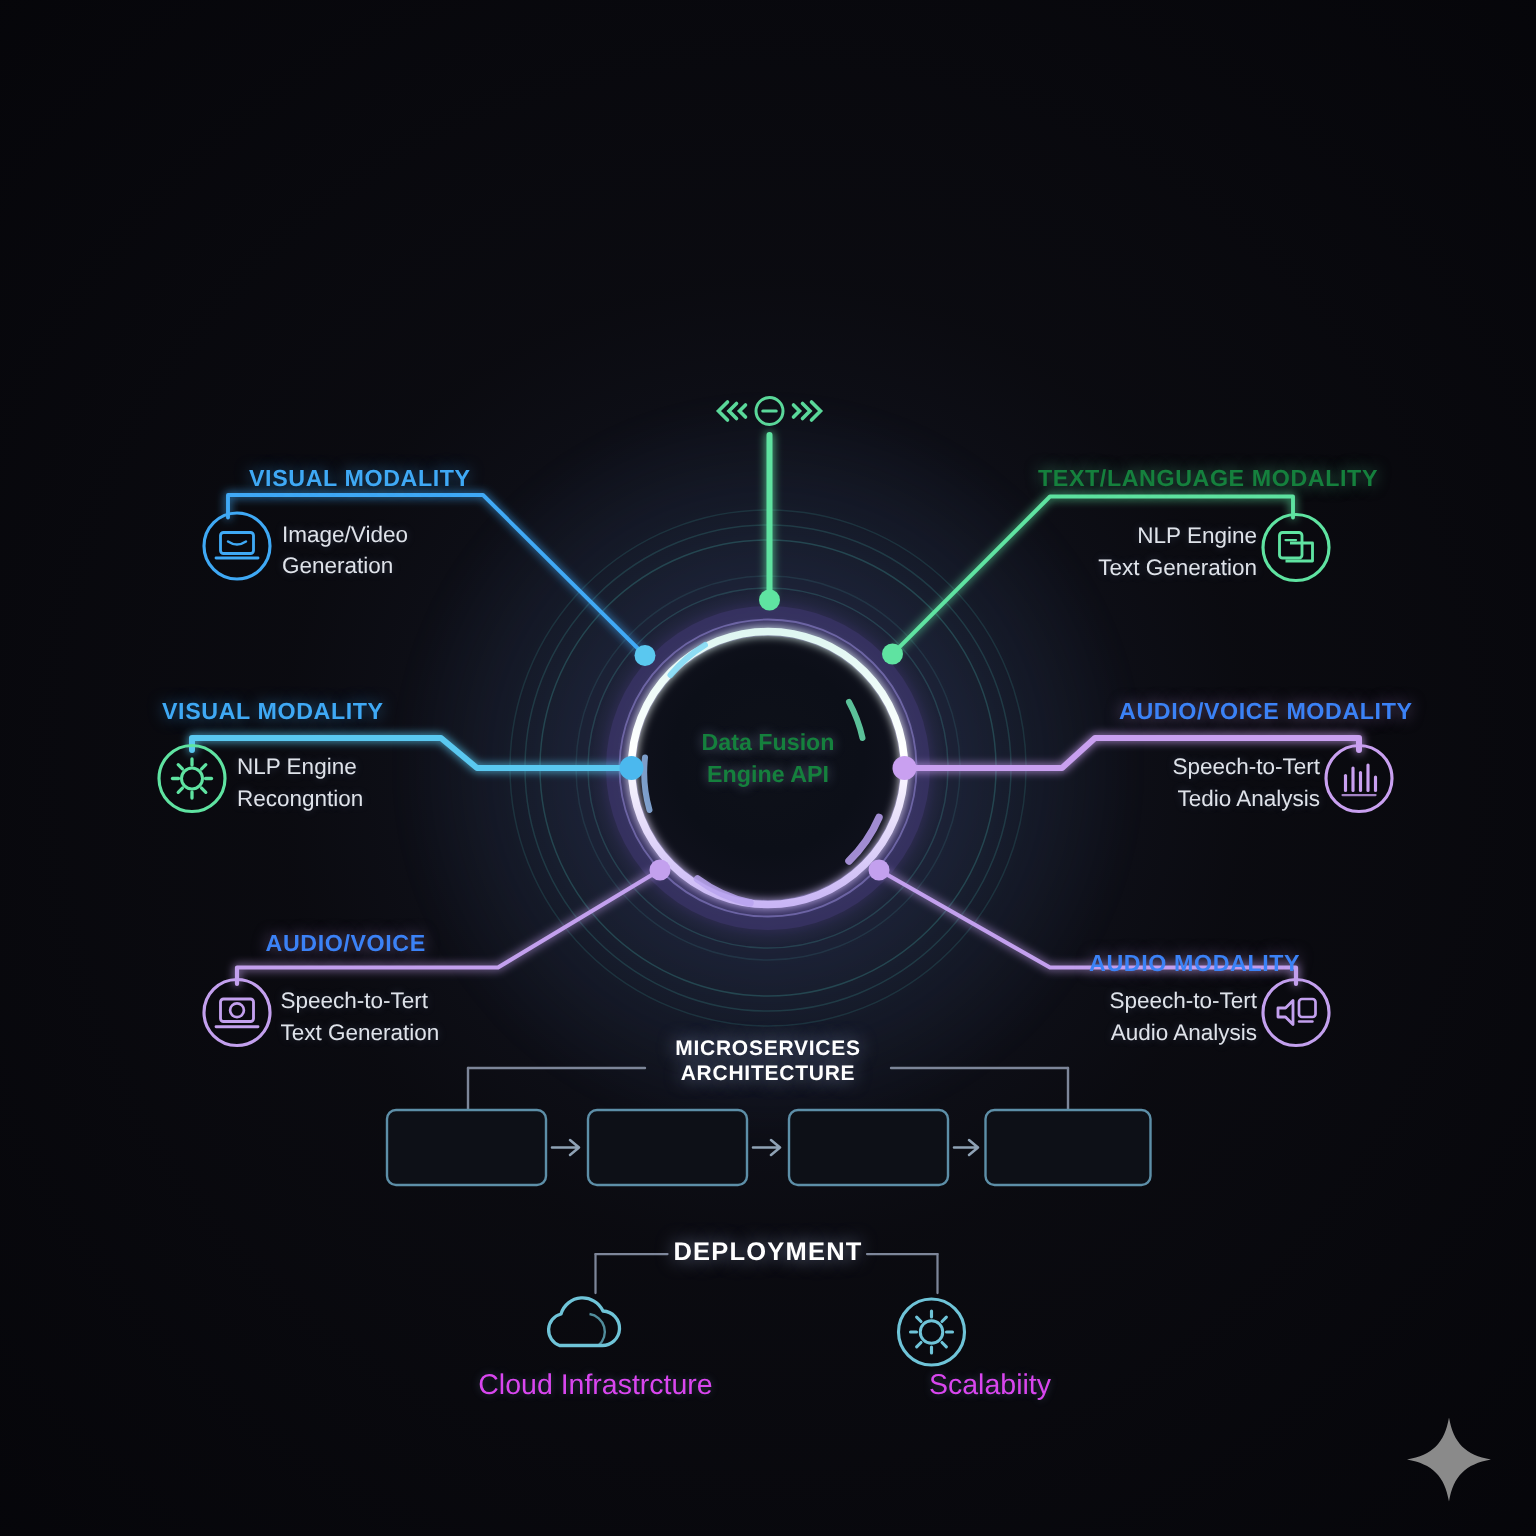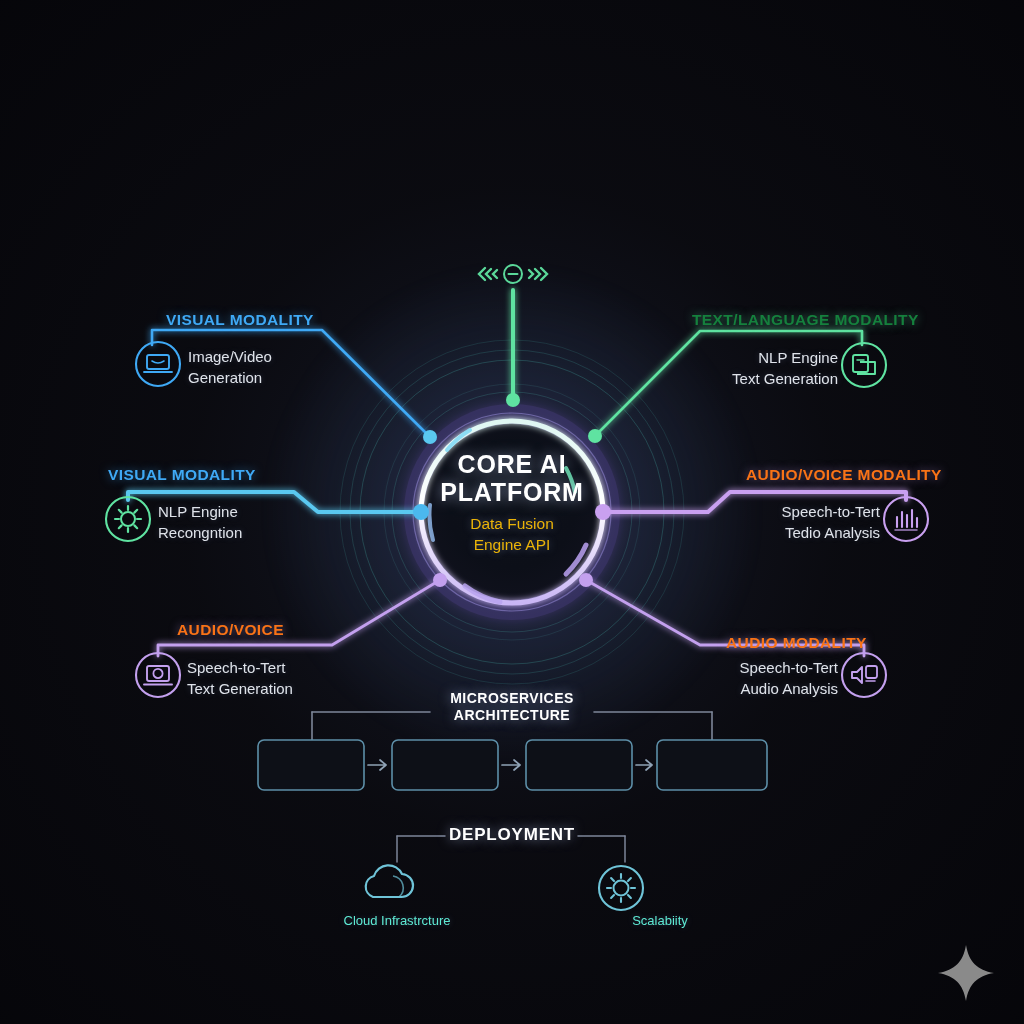--- a/index.html
+++ b/index.html
@@ -33,47 +33,48 @@
     white-space:nowrap;text-transform:uppercase;
   }
   .node .lines{
     font-size:15px;color:#dfe3ea;line-height:1.42;white-space:nowrap;
     text-shadow:0 0 6px rgba(150,170,220,0.25);
   }
   .node .lines div{margin:0;}
 
   .cat.blue   {color:#3fa9f5;text-shadow:0 0 10px rgba(63,169,245,.55);}
   .cat.green  {color:#15803d;text-shadow:0 0 10px rgba(95,227,161,.5);}
-  .cat.purple {color:#f97316;text-shadow:0 0 10px rgba(201,160,240,.5);}
+  .cat.purple {color:#3b82f6;text-shadow:0 0 10px rgba(201,160,240,.5);}
 
   
   #core-text{
     position:absolute;left:512px;top:503px;transform:translate(-50%,-50%);
     text-align:center;width:260px;
   }
   #core-text .t1{
     font-size:25px;font-weight:bold;color:#ffffff;letter-spacing:0.8px;
     line-height:1.12;text-shadow:0 0 14px rgba(200,215,255,.6);
   }
   #core-text .t2{
-    font-size:15.5px;color:#eab308;line-height:1.38;margin-top:7px;
+    font-size:15.5px;color:#15803d;line-height:1.38;margin-top:7px;
     text-shadow:0 0 8px rgba(180,200,250,.4);
+    font-weight:bold;
   }
 
   
   .sect{
     position:absolute;text-align:center;color:#ffffff;font-weight:bold;
     text-shadow:0 0 12px rgba(190,210,255,.55);white-space:nowrap;
   }
   #micro-heading{left:512px;top:690px;transform:translateX(-50%);font-size:14px;line-height:1.18;letter-spacing:0.5px;}
   #deploy-heading{left:512px;top:825px;transform:translateX(-50%);font-size:17px;letter-spacing:0.8px;}
 
   
   .dep-cap{
-    position:absolute;font-size:13px;color:#5eead4;white-space:nowrap;
+    position:absolute;font-size:19px;color:#d946ef;white-space:nowrap;
     transform:translateX(-50%);text-shadow:0 0 6px rgba(140,170,220,.3);
   }
 </style>
 </head>
 <body>
 
 <div id="stage">
 
   <div class="vignette"></div>
   <div class="coreglow"></div>
@@ -267,24 +268,20 @@
         <line x1="-7" y1="7" x2="-9.9" y2="9.9"></line>
       </g>
     </g>
 
     <g transform="translate(966,973)">
       <path d="M 0 -28 C 3 -11 11 -3 28 0 C 11 3 3 11 0 28 C -3 11 -11 3 -28 0 C -11 -3 -3 -11 0 -28 Z" fill="#8a8a8a"></path>
     </g>
   </svg>
 
   <div id="core-text">
-    <div class="t1">
-      <div>CORE AI</div>
-      <div>PLATFORM</div>
-    </div>
     <div class="t2">
       <div>Data Fusion</div>
       <div>Engine API</div>
     </div>
   </div>
 
   <div class="node" style="left:166px;top:311px;">
     <div class="cat blue">VISUAL MODALITY</div>
   </div>
   <div class="node" style="left:188px;top:346px;">

